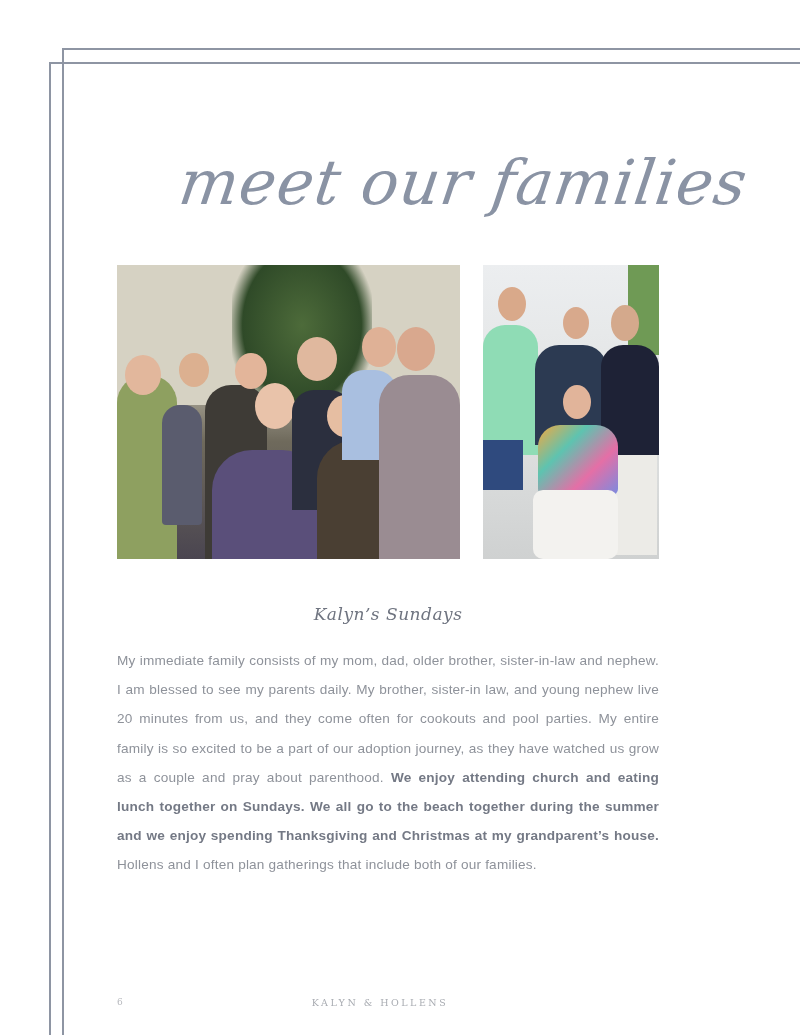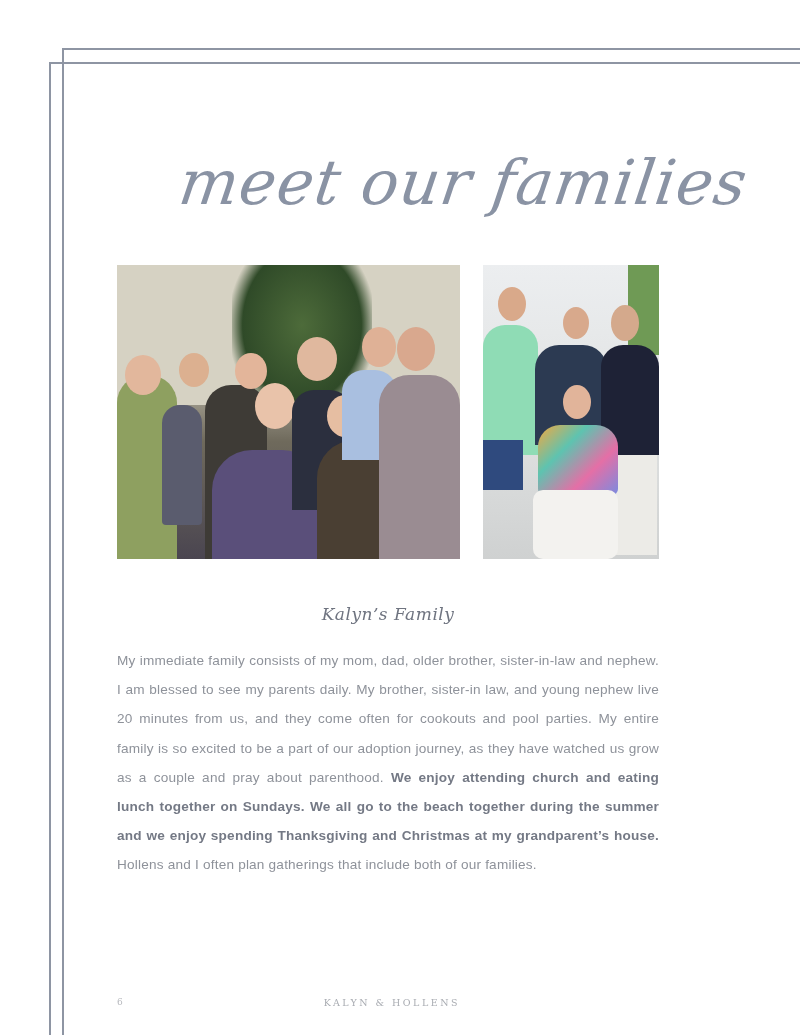--- a/index.html
+++ b/index.html
@@ -40,21 +40,21 @@
     line-height: 29.2px; color: #8e929a; text-align: justify;
     letter-spacing: 0.2px;
   }
   .body-text b { color: #747985; font-weight: bold; }
 
   .footer-page {
     position: absolute; left: 117px; top: 997px;
     font-family: "DejaVu Serif", serif; font-size: 9px; color: #b7b9be; letter-spacing: 1px;
   }
   .footer-name {
-    position: absolute; left: 300px; top: 997px; width: 160px; text-align: right;
+    position: absolute; left: 300px; top: 997px; width: 160px; text-align: center;
     font-family: "DejaVu Serif", serif; font-size: 9.5px; color: #a9acb2; letter-spacing: 2.5px;
   }
 </style>
 </head>
 <body>
 
 <div class="frame-line h1"></div>
 <div class="frame-line h2"></div>
 <div class="frame-line v1"></div>
 <div class="frame-line v2"></div>
@@ -93,18 +93,18 @@
   <div class="shape" style="left:52px;top:80px;width:72px;height:100px;background:#2c3a52;border-radius:24px 24px 0 0;"></div>
   <div class="shape" style="left:80px;top:42px;width:26px;height:32px;background:#d8a98c;border-radius:50%;"></div>
   <div class="shape" style="left:118px;top:80px;width:58px;height:110px;background:#1e2236;border-radius:22px 22px 0 0;"></div>
   <div class="shape" style="left:120px;top:190px;width:54px;height:100px;background:#ecebe7;"></div>
   <div class="shape" style="left:128px;top:40px;width:28px;height:36px;background:#d4a98c;border-radius:50%;"></div>
   <div class="shape" style="left:55px;top:160px;width:80px;height:70px;background:linear-gradient(135deg,#f4a83f,#5ec3b0,#e46fa6,#7a8be0);border-radius:22px 22px 6px 6px;"></div>
   <div class="shape" style="left:50px;top:225px;width:85px;height:69px;background:#f3f2ef;border-radius:10px;"></div>
   <div class="shape" style="left:80px;top:120px;width:28px;height:34px;background:#e1b49a;border-radius:50%;"></div>
 </div>
 
-<div class="subhead">Kalyn’s Family</div>
+<div class="subhead">Kalyn’s Sundays</div>
 
 <div class="body-text"><span>My immediate family consists of my mom, dad, older brother, sister-in-law and nephew. I am blessed to see my parents daily. My brother, sister-in law, and young nephew live 20 minutes from us, and they come often for cookouts and pool parties. My entire family is so excited to be a part of our adoption journey, as they have watched us grow as a couple and pray about parenthood. </span><b>We enjoy attending church and eating lunch together on Sundays. We all go to the beach together during the summer and we enjoy spending Thanksgiving and Christmas at my grandparent’s house.</b><span> Hollens and I often plan gatherings that include both of our families.</span></div>
 
 <div class="footer-page">6</div>
 <div class="footer-name">KALYN &amp; HOLLENS</div>
 
 </body></html>

